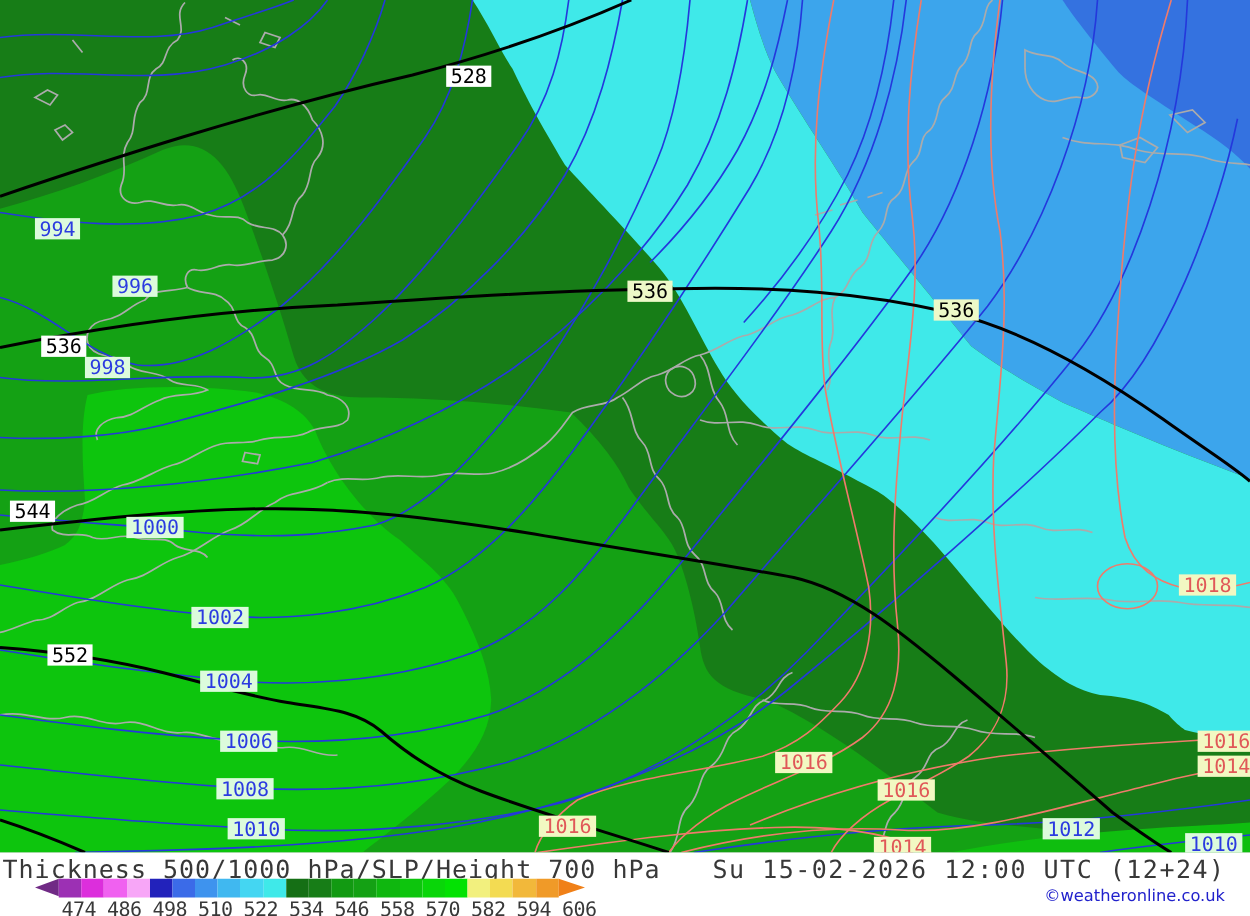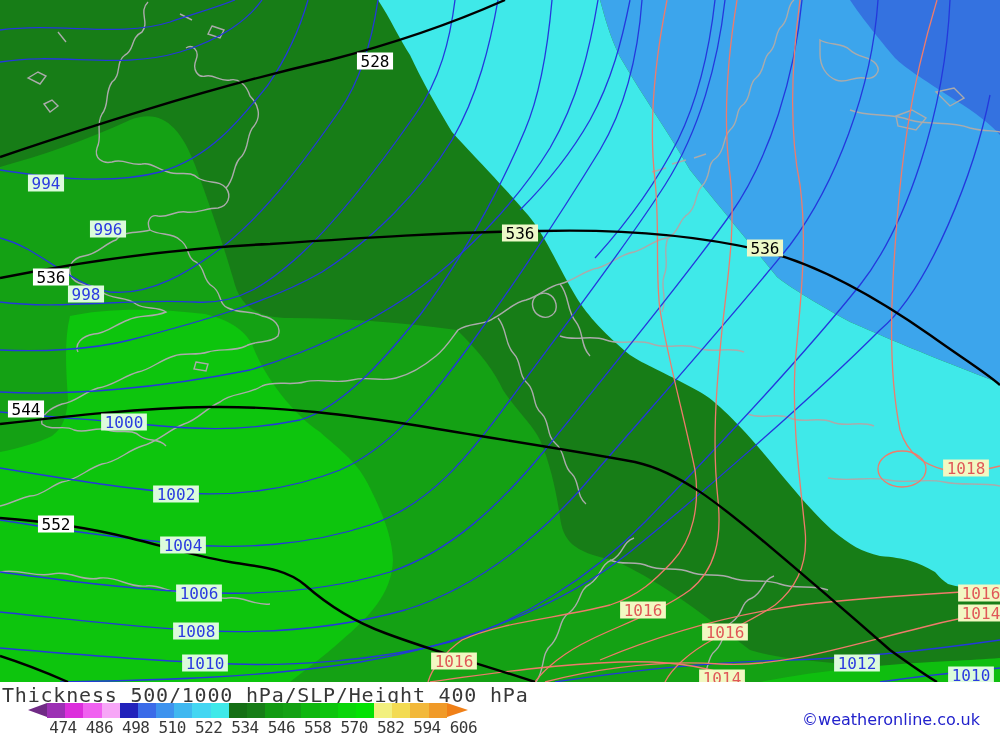--- a/index.html
+++ b/index.html
@@ -8,21 +8,21 @@
   #map-wrap svg{display:block;}
   #footer{position:absolute;left:0;top:682px;width:1000px;height:51px;background:#ffffff;}
   .f-title{position:absolute;left:2px;top:1px;font-size:20px;letter-spacing:0.8px;color:#383838;white-space:pre;}
   .f-date{position:absolute;left:570px;top:1px;font-size:20px;letter-spacing:1.2px;color:#383838;white-space:pre;}
   #colorbar{position:absolute;left:28px;top:21px;height:15px;display:flex;}
   #colorbar .seg{width:18.18px;height:15px;}
   #colorbar .tail{width:0;height:0;border-top:7.5px solid transparent;border-bottom:7.5px solid transparent;}
   #colorbar .head{width:0;height:0;border-top:7.5px solid transparent;border-bottom:7.5px solid transparent;}
   #ticks{position:absolute;left:16px;top:36px;width:520px;height:15px;}
   #ticks span{position:absolute;transform:translateX(-50%);font-size:16px;color:#383838;letter-spacing:-0.5px;}
-  .f-copy{position:absolute;right:20px;top:28px;font-family:"DejaVu Sans",sans-serif;font-size:16px;color:#2222CC;}
+  .f-copy{position:absolute;right:20px;top:28px;font-family:"DejaVu Sans",sans-serif;font-size:13px;color:#2222CC;}
   text.map-lab{font-family:"DejaVu Sans Mono",monospace;font-size:16px;}
 </style>
 </head>
 <body>
 
 <div id="map-wrap">
   <svg id="map" width="1000" height="682" viewBox="0 0 1000 682" xmlns="http://www.w3.org/2000/svg">
       <path d="M0,0 H1000 V682 H0 Z" fill="#177D17"></path>
       <path d="M0,167 C43,155 87,140 130,120 C160,108 180,125 195,165 C210,205 225,250 235,285 C242,308 260,318 290,318 C340,318 400,322 457,330 C480,352 495,372 503,390 C520,415 532,424 540,440 C550,462 557,495 560,517 C563,540 572,552 613,560 C655,578 695,608 750,650 C790,662 830,660 883,670 C920,674 960,671 1000,666 L1000,682 L0,682 Z" fill="#14A114"></path>
       <path d="M70,316 C100,309 150,307 205,314 C230,320 244,330 252,344 C262,372 290,412 320,432 C342,452 358,462 370,488 C382,512 392,536 393,560 C392,594 368,618 342,640 C322,658 305,670 290,682 L0,682 L0,452 C20,448 40,442 52,436 C62,428 66,420 68,400 C66,370 64,340 70,316 Z" fill="#0DC50D"></path>
@@ -177,21 +177,22 @@
         <text x="26" y="414.5" text-anchor="middle" fill="#000000" class="map-lab">544</text>
       </g>
       <g>
         <rect x="37.95" y="515.5" width="36.099999999999994" height="17" fill="#FFFFFF"></rect>
         <text x="56" y="529.5" text-anchor="middle" fill="#000000" class="map-lab">552</text>
       </g>
     </svg>
 </div>
 
 <div id="footer">
-  <div class="f-title">Thickness 500/1000 hPa/SLP/Height 400 hPa</div>
+  <div class="f-title">Thickness 500/1000 hPa/SLP/Height 700 hPa</div>
+  <div class="f-date">Su 15-02-2026 12:00 UTC (12+24)</div>
   <div id="colorbar">
       <div class="tail" style="border-right: 19px solid rgb(112, 42, 133);"></div>
       <div class="seg" style="background: rgb(156, 48, 180);"></div>
       <div class="seg" style="background: rgb(220, 46, 220);"></div>
       <div class="seg" style="background: rgb(240, 97, 240);"></div>
       <div class="seg" style="background: rgb(247, 166, 247);"></div>
       <div class="seg" style="background: rgb(34, 34, 187);"></div>
       <div class="seg" style="background: rgb(59, 107, 232);"></div>
       <div class="seg" style="background: rgb(62, 147, 238);"></div>
       <div class="seg" style="background: rgb(64, 184, 240);"></div>

